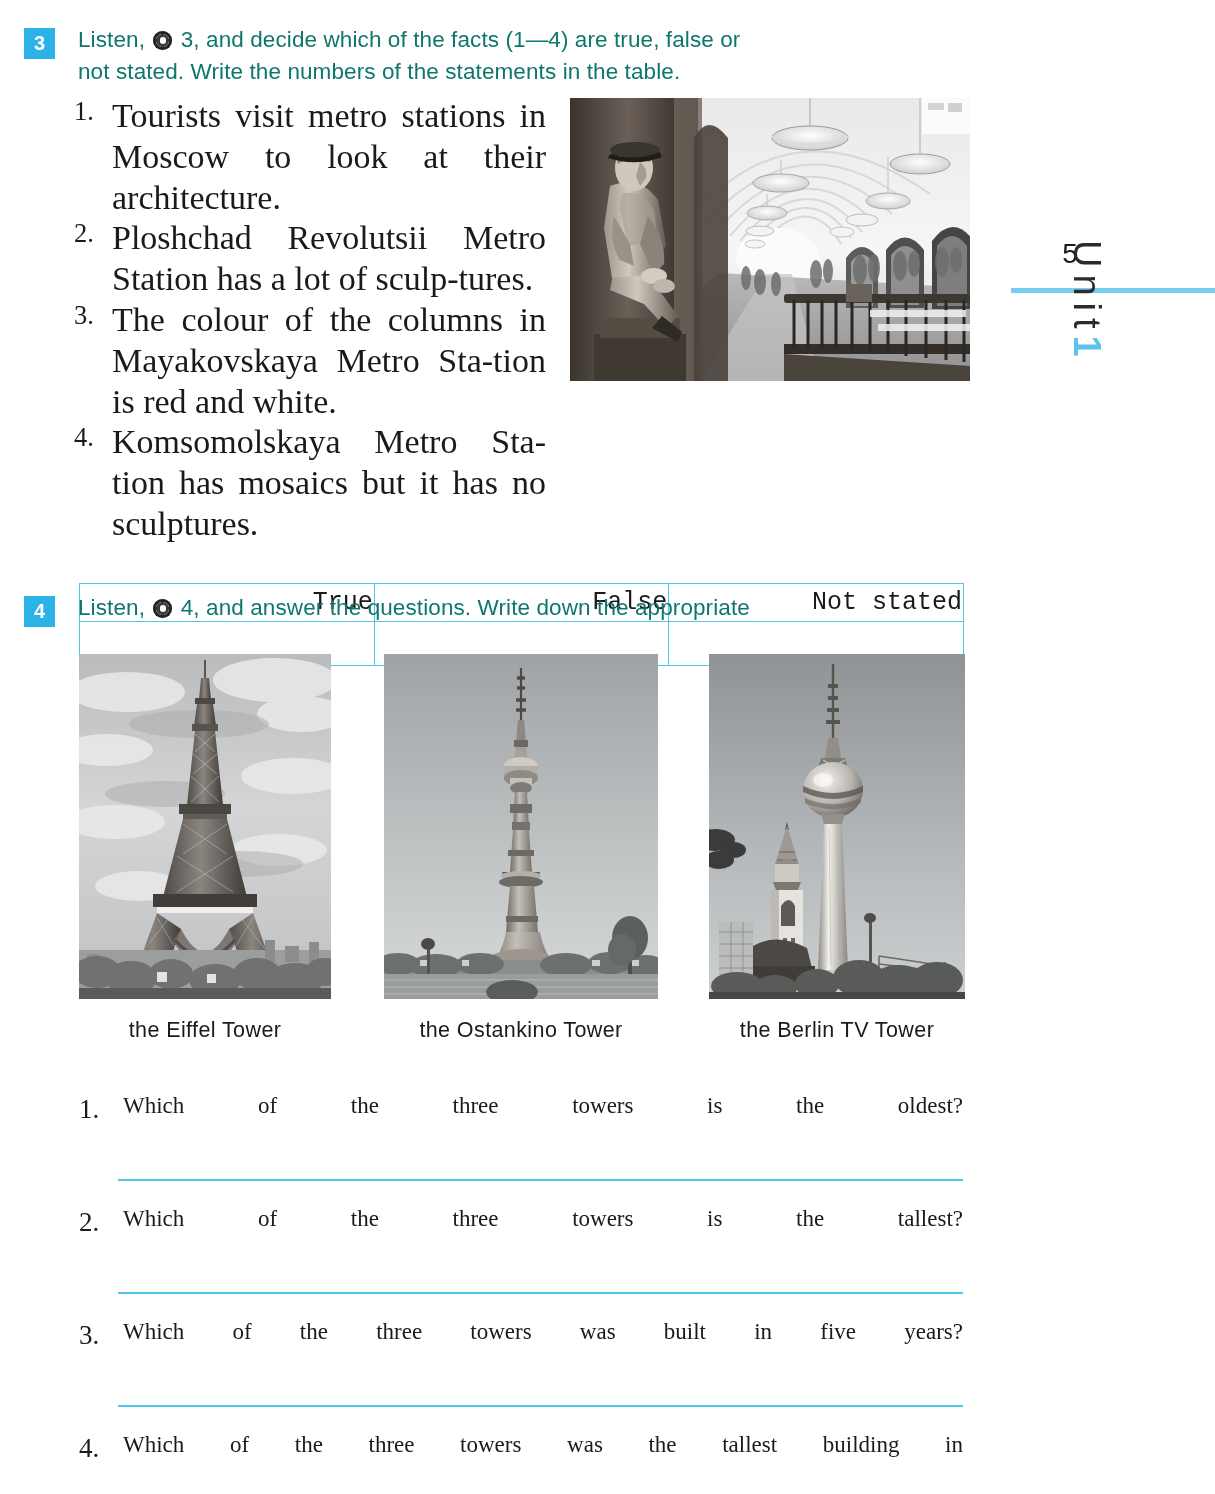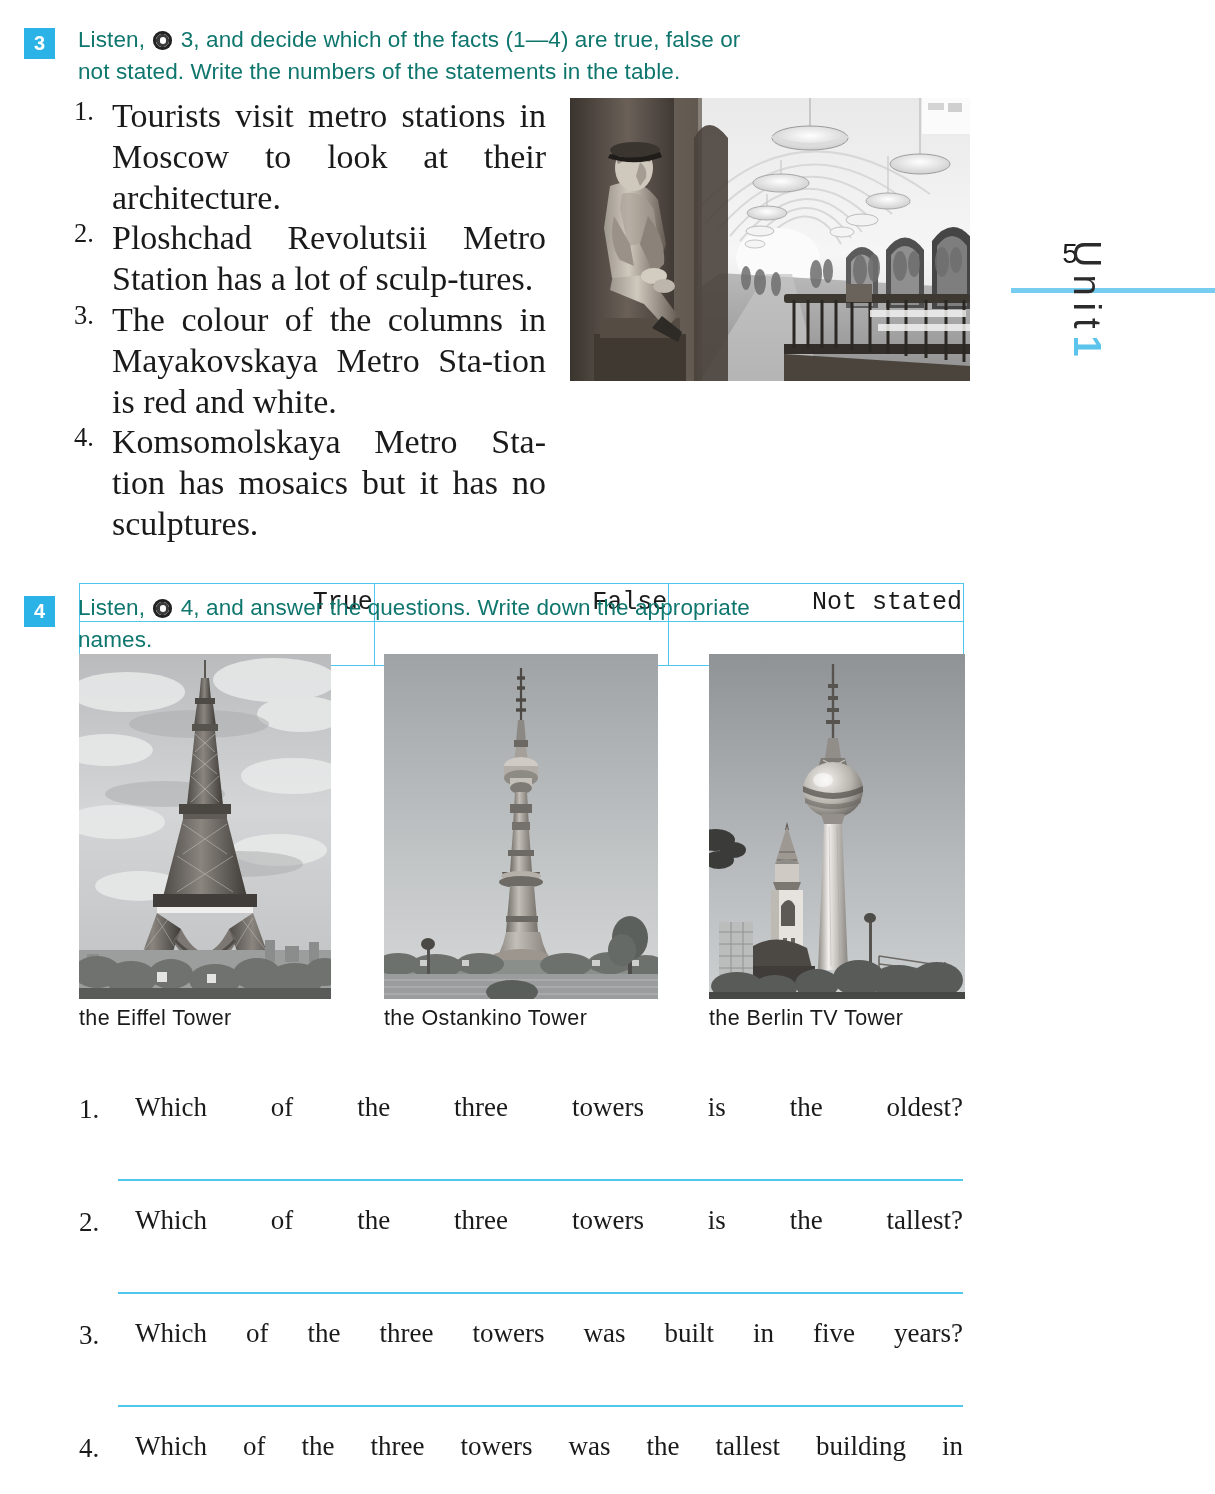--- a/index.html
+++ b/index.html
@@ -149,23 +149,23 @@
     height: 352px;
   }
   .tower-cell { position: absolute; top: 0; }
   .tower-img {
     width: 100%; height: 345px;
     overflow: hidden;
     background: #cfcfcf;
   }
   .tower-caption {
     position: absolute;
-    top: 352px;
+    top: 364px;
     width: 100%;
-    text-align: left;
+    text-align: center;
     font-family: "Liberation Sans", sans-serif;
     font-size: 21.5px;
     color: #1a1a1a;
     letter-spacing: 0.4px;
   }
 
   
   .questions {
     position: absolute;
     left: 0; top: 502px;
@@ -176,23 +176,23 @@
   .q-num {
     flex: 0 0 40px;
     font-family: "Liberation Serif", serif;
     font-size: 27px;
     padding-left: 79px;
     box-sizing: content-box;
     width: 0;
   }
   .q-text {
     flex: 1 1 auto;
-    margin-left: 16px;
+    margin-left: 4px;
     font-family: "Liberation Serif", serif;
-    font-size: 27px;
+    font-size: 23px;
     line-height: 1.0;
     text-align: justify;
     text-align-last: justify;
     padding-right: 37px;
   }
   .ans-line {
     margin: 0 0 0 118px;
     width: 845px;
     height: 0;
     border-top: 2px solid #4FC6EC;
@@ -443,21 +443,20 @@
   </div>
 
   <div id="ex4">
 
     <div class="ex-header" style="position:absolute;left:24px;top:0;width:940px;">
       <div class="ex-badge">4</div>
       <div class="ex-instr">
         <span>Listen,</span>
         <span class="cd-icon"></span>
         <span>4, and answer the questions. Write down the appropriate</span>
-        <span class="lastline">names.</span>
       </div>
     </div>
 
     <div class="towers-row">
 
       <div class="tower-cell" style="left:79px;width:252px;">
         <div class="tower-img">
           <svg width="252" height="345" viewBox="0 0 252 345" preserveAspectRatio="none">
             <defs>
               <linearGradient id="skyE" x1="0" y1="0" x2="0" y2="1">

